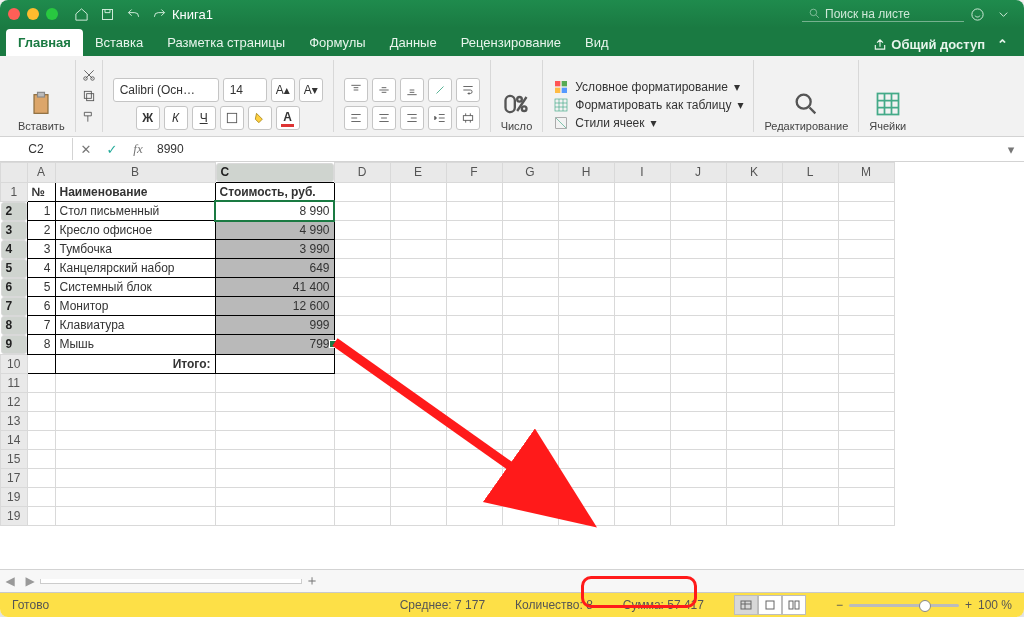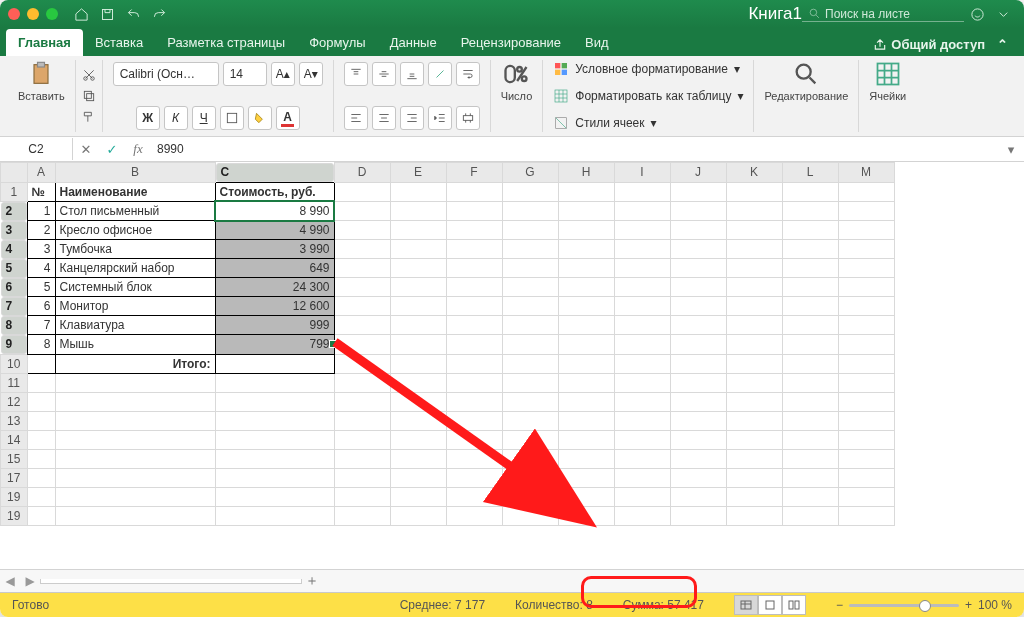--- a/index.html
+++ b/index.html
@@ -4,33 +4,33 @@
 <style>
 html,body{margin:0;padding:0;font-family:-apple-system,"Helvetica Neue",Arial,sans-serif;font-size:12px;background:#fff;color:#333;}
 .window{width:1024px;height:617px;margin:0 auto;box-shadow:0 4px 20px rgba(0,0,0,0.3);border-radius:8px;overflow:hidden;display:flex;flex-direction:column;background:#fff;position:relative;}
 
 .titlebar{height:28px;background:linear-gradient(#1f8b4d,#1a7a42);display:flex;align-items:center;padding:0 8px;color:#fff;}
 .wlights{display:flex;gap:7px;margin-right:10px;}
 .wlight{width:12px;height:12px;border-radius:50%;}
 .wl-red{background:#ff5f57;}
 .wl-yel{background:#febc2e;}
 .wl-grn{background:#28c840;}
-.tb-center{flex:1;text-align:right;font-size:17px;}
+.tb-center{flex:1;text-align:left;font-size:13px;}
 .tb-btn{width:22px;height:22px;display:flex;align-items:center;justify-content:center;color:#d8f0e0;margin:0 2px;}
 .tb-btn svg{width:15px;height:15px;fill:none;stroke:currentColor;stroke-width:1.5;}
 .searchbox{display:flex;align-items:center;background:rgba(255,255,255,0.0);border-bottom:1px solid rgba(255,255,255,0.4);color:#cfe8d8;font-size:12px;padding:0 6px;min-width:150px;}
 .searchbox svg{width:13px;height:13px;stroke:#cfe8d8;fill:none;margin-right:4px;}
 
 .tabs{height:28px;background:#1a7a42;display:flex;align-items:flex-end;padding:0 6px;}
 .tab{padding:6px 12px 6px;color:#e8f5ec;font-size:13px;cursor:pointer;}
 .tab.active{background:#f2f2f2;color:#1a7a42;font-weight:600;border-radius:4px 4px 0 0;}
 .tabs-right{margin-left:auto;color:#e8f5ec;padding:0 10px 4px;font-size:13px;font-weight:600;display:flex;align-items:center;gap:4px;}
 
 .ribbon{height:72px;background:#f2f2f2;display:flex;align-items:stretch;border-bottom:1px solid #d3d3d3;padding:4px 8px;}
-.group{display:flex;flex-direction:column;align-items:center;justify-content:space-between;padding:0 10px;border-right:1px solid #d8d8d8;}
+.group{display:flex;flex-direction:column;align-items:center;justify-content:flex-end;padding:0 10px;border-right:1px solid #d8d8d8;}
 .group:last-child{border-right:none;}
 .grow{display:flex;align-items:center;gap:4px;padding:2px 0;}
 .sbtn{width:22px;height:22px;border:1px solid #c5c5c5;border-radius:3px;display:flex;align-items:center;justify-content:center;background:#fff;font-size:12px;}
 .sbtn.nob{border:none;background:transparent;}
 .sbtn svg{width:14px;height:14px;fill:none;stroke:#555;stroke-width:1.5;}
 .sel{height:22px;border:1px solid #c5c5c5;border-radius:3px;background:#fff;display:flex;align-items:center;padding:0 6px;font-size:12px;}
 .bold{font-weight:700;}
 .ital{font-style:italic;}
 .bigbtn{display:flex;flex-direction:column;align-items:center;gap:2px;font-size:11px;color:#444;}
 .bigbtn svg{width:28px;height:28px;}
@@ -428,21 +428,21 @@
             <td></td>
             <td></td>
             <td></td>
             <td></td>
             <td></td>
           </tr>
       <tr>
             <td class="rh sel">6</td>
             <td class="dcell n">5</td>
             <td class="dcell name">Системный блок</td>
-            <td class="dcell n selcell">24 300</td>
+            <td class="dcell n selcell">41 400</td>
             <td></td>
             <td></td>
             <td></td>
             <td></td>
             <td></td>
             <td></td>
             <td></td>
             <td></td>
             <td></td>
             <td></td>

